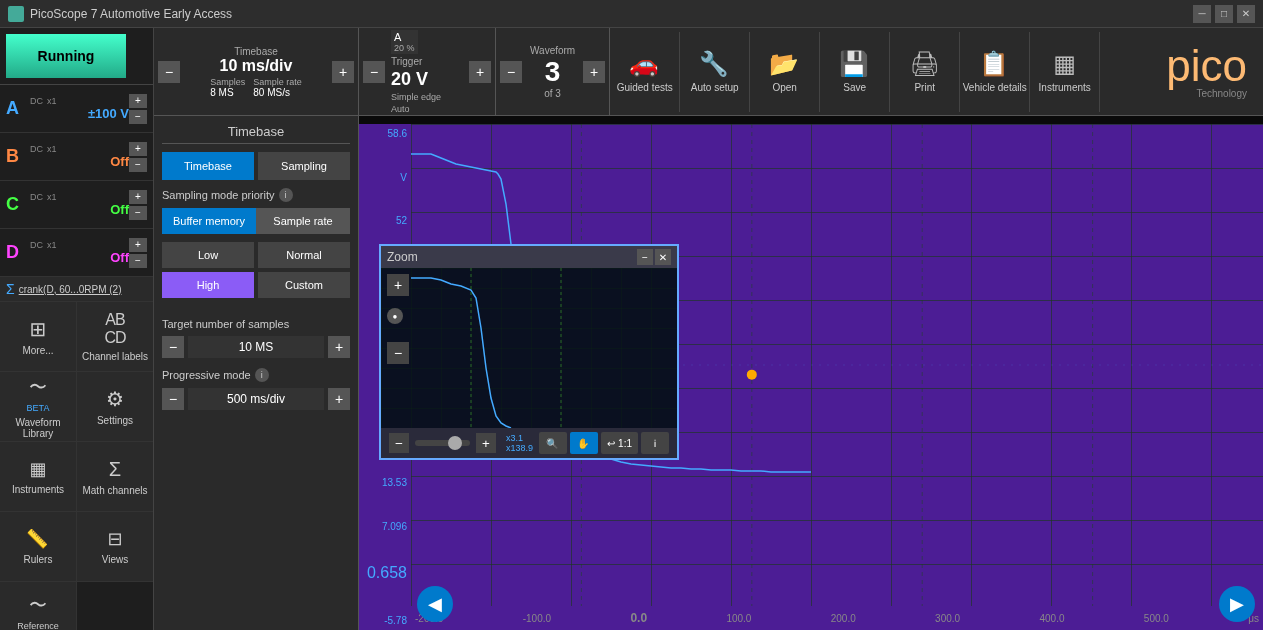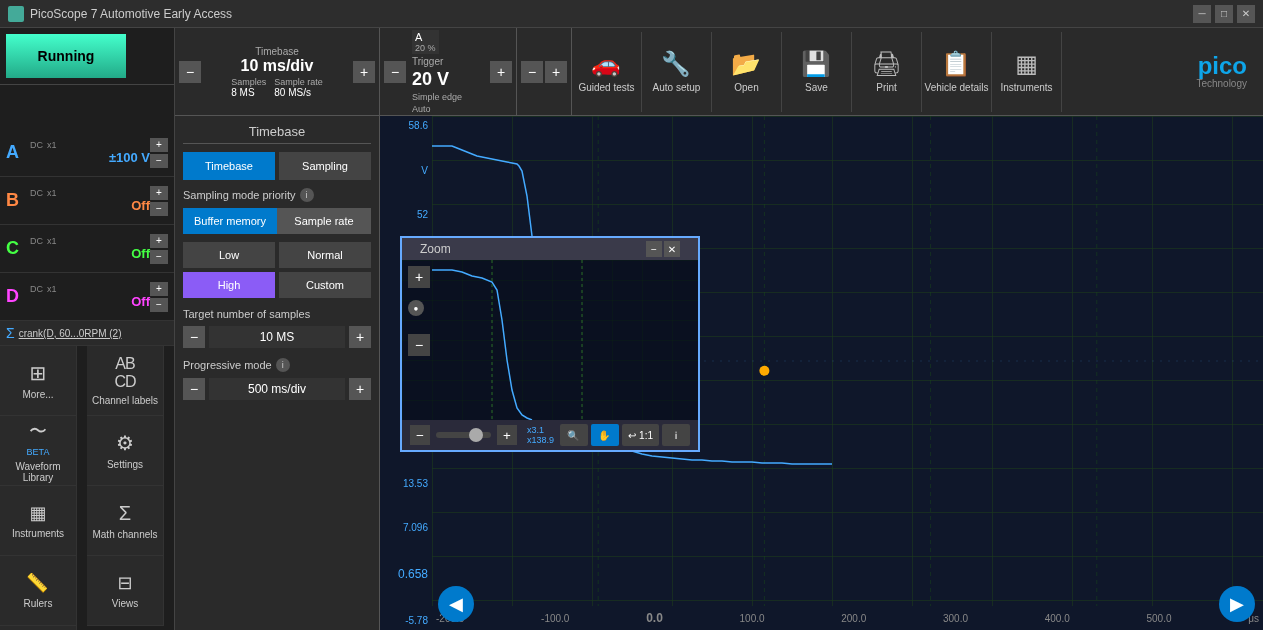--- a/index.html
+++ b/index.html
@@ -33,32 +33,32 @@
     .panel-title { text-align: center; color: #ccc; font-size: 13px; margin-bottom: 8px; border-bottom: 1px solid #555; padding-bottom: 4px; }
     .mode-tabs { display: flex; gap: 4px; margin-bottom: 8px; }
     .mode-tab { flex: 1; height: 28px; background: #444; border: none; color: #fff; cursor: pointer; font-size: 11px; }
     .mode-tab.active { background: #007acc; }
     
     .sampling-priority-label { color: #ccc; font-size: 11px; margin-bottom: 6px; display: flex; align-items: center; gap: 4px; }
     .buffer-sample-tabs { display: flex; margin-bottom: 8px; }
     .bs-tab { flex: 1; height: 26px; background: #555; border: none; color: #fff; cursor: pointer; font-size: 11px; }
     .bs-tab.active { background: #007acc; }
     
-    .priority-grid { display: grid; grid-template-columns: 1fr 1fr; gap: 4px; margin-bottom: 10px; }
+    .priority-grid { display: grid; grid-template-columns: 1fr 1fr; gap: 4px; margin-bottom: 20px; }
     .priority-btn { height: 26px; background: #444; border: none; color: #fff; cursor: pointer; font-size: 11px; }
     .priority-btn.active { background: #8b5cf6; }
     
     .target-label { color: #ccc; font-size: 11px; margin-bottom: 6px; }
     .ctrl-row-sm { display: flex; align-items: center; gap: 4px; margin-bottom: 10px; }
     .ctrl-val { flex: 1; text-align: center; background: #333; padding: 4px; color: #fff; font-size: 12px; }
     .prog-label { color: #ccc; font-size: 11px; margin-bottom: 6px; display: flex; align-items: center; gap: 4px; }
 
     
     .zoom-window { position: absolute; top: 120px; left: 20px; width: 300px; background: #1a1a2a; border: 2px solid #6af; z-index: 10; }
-    .zoom-titlebar { background: #3a3a4a; height: 22px; display: flex; align-items: center; justify-content: space-between; padding: 0 18px; cursor: move; }
+    .zoom-titlebar { background: #3a3a4a; height: 22px; display: flex; align-items: center; justify-content: space-between; padding: 0 6px; cursor: move; }
     .zoom-title { color: #ccc; font-size: 12px; }
     .zoom-controls { display: flex; gap: 2px; }
     .zoom-btn { background: #555; border: none; color: #fff; width: 16px; height: 16px; cursor: pointer; font-size: 10px; }
     .zoom-footer { background: #2a2a3a; padding: 4px 8px; display: flex; align-items: center; gap: 6px; }
     .zoom-slider { flex: 1; height: 6px; background: #444; border-radius: 3px; position: relative; }
     .zoom-slider-thumb { position: absolute; top: -4px; left: 60%; width: 14px; height: 14px; background: #aaa; border-radius: 50%; cursor: pointer; }
     .zoom-action-btns { display: flex; gap: 3px; }
     .zoom-action-btn { background: #444; border: none; color: #fff; width: 28px; height: 22px; cursor: pointer; font-size: 10px; border-radius: 2px; display: flex; align-items: center; justify-content: center; }
     .zoom-action-btn.active { background: #007acc; }
     .zoom-reset-btn { background: #444; border: none; color: #fff; padding: 2px 6px; cursor: pointer; font-size: 10px; border-radius: 2px; }
@@ -95,21 +95,21 @@
   </div>
   <div class="titlebar-controls">
     <button class="titlebar-btn">─</button>
     <button class="titlebar-btn">□</button>
     <button class="titlebar-btn">✕</button>
   </div>
 </div>
 
 <div style="display:flex; height: calc(630px - 28px);">
 
-  <div style="width:175px; background:#1e1e1e; border-right:1px solid #444; display:flex; flex-direction:column; height:100%;gap:44px;">
+  <div style="width:154px; background:#1e1e1e; border-right:1px solid #444; display:flex; flex-direction:column; height:100%;">
 
     <div style="padding:6px; border-bottom:1px solid #444;">
       <button class="running-btn">Running</button>
     </div>
 
     <div style="flex:1; overflow-y:auto;">
 
       <div class="channel-item" style="border-bottom:1px solid #333;">
         <span class="ch-letter ch-a">A</span>
         <div class="ch-info">
@@ -300,20 +300,25 @@
           <span style="color:#aaa; font-size:10px;">Trigger</span>
           <span style="color:#fff; font-size:18px; font-weight:bold;">20 V</span>
           <span style="color:#aaa; font-size:9px;">Simple edge</span>
           <span style="color:#aaa; font-size:9px;">Auto</span>
         </div>
         <button class="plus-btn">+</button>
       </div>
 
       <div style="display:flex; align-items:center; border-right:1px solid #555; height:88px; padding:0 4px; gap:2px;">
         <button class="minus-btn">−</button>
+        <div class="wf-section" style="border:none; padding:0 6px;">
+          <span style="color:#aaa; font-size:10px;">Waveform</span>
+          <span class="wf-num">3</span>
+          <span style="color:#aaa; font-size:10px;">of 3</span>
+        </div>
         <button class="plus-btn">+</button>
       </div>
 
       <div class="right-toolbar">
         <button class="rt-icon">
           <span class="rt-icon-shape">🚗</span>
           <span>Guided tests</span>
         </button>
         <button class="rt-icon">
           <span class="rt-icon-shape">🔧</span>
@@ -336,40 +341,40 @@
           <span>Vehicle details</span>
         </button>
         <button class="rt-icon">
           <span class="rt-icon-shape">▦</span>
           <span>Instruments</span>
         </button>
       </div>
 
       <div class="pico-logo">
         <div style="text-align:right;">
-          <div style="font-size:24px; font-weight:bold; color:#0ea5e9; line-height:1;">pico</div>
+          <div style="font-size:44px; font-weight:normal; color:#fdba74; line-height:1;">pico</div>
           <div style="font-size:10px; color:#888; text-align:right;">Technology</div>
         </div>
       </div>
     </div>
 
-    <div style="flex:1; position:relative; background:#0f172a; overflow:hidden;">
+    <div style="flex:1; position:relative; background:#4c1d95; overflow:hidden;margin-top:8px;">
 
       <div style="position:absolute; left:0; top:0; width:52px; height:100%; display:flex; flex-direction:column; justify-content:space-between; padding:4px 0;">
         <span style="color:#4af; font-size:10px; text-align:right; padding-right:4px;">58.6</span>
         <span style="color:#4af; font-size:10px; text-align:right; padding-right:4px;">V</span>
         <span style="color:#4af; font-size:10px; text-align:right; padding-right:4px;">52</span>
         <span style="color:#4af; font-size:10px; text-align:right; padding-right:4px;">45</span>
         <span style="color:#4af; font-size:10px; text-align:right; padding-right:4px;">39</span>
         <span style="color:#4af; font-size:10px; text-align:right; padding-right:4px;">32</span>
         <span style="color:#4af; font-size:10px; text-align:right; padding-right:4px;">26.41</span>
         <span style="color:#4af; font-size:10px; text-align:right; padding-right:4px;">19.97</span>
         <span style="color:#4af; font-size:10px; text-align:right; padding-right:4px;">13.53</span>
         <span style="color:#4af; font-size:10px; text-align:right; padding-right:4px;">7.096</span>
-        <span style="color:#4af; font-size:12px; text-align:right; padding-right:4px;">0.658</span>
+        <span style="color:#4af; font-size:16px; text-align:right; padding-right:4px;">0.658</span>
         <span style="color:#4af; font-size:10px; text-align:right; padding-right:4px;">-5.78</span>
       </div>
 
       <svg style="position:absolute; left:52px; top:0; right:0; bottom:24px; width:calc(100% - 52px); height:calc(100% - 24px);">
         <defs>
           <pattern id="smallGrid" width="80" height="44" patternUnits="userSpaceOnUse">
             <path d="M 80 0 L 0 0 0 44" fill="none" stroke="#1a2a1a" stroke-width="0.5"></path>
           </pattern>
           <pattern id="grid" width="80" height="44" patternUnits="userSpaceOnUse">
             <rect width="80" height="44" fill="url(#smallGrid)"></rect>

